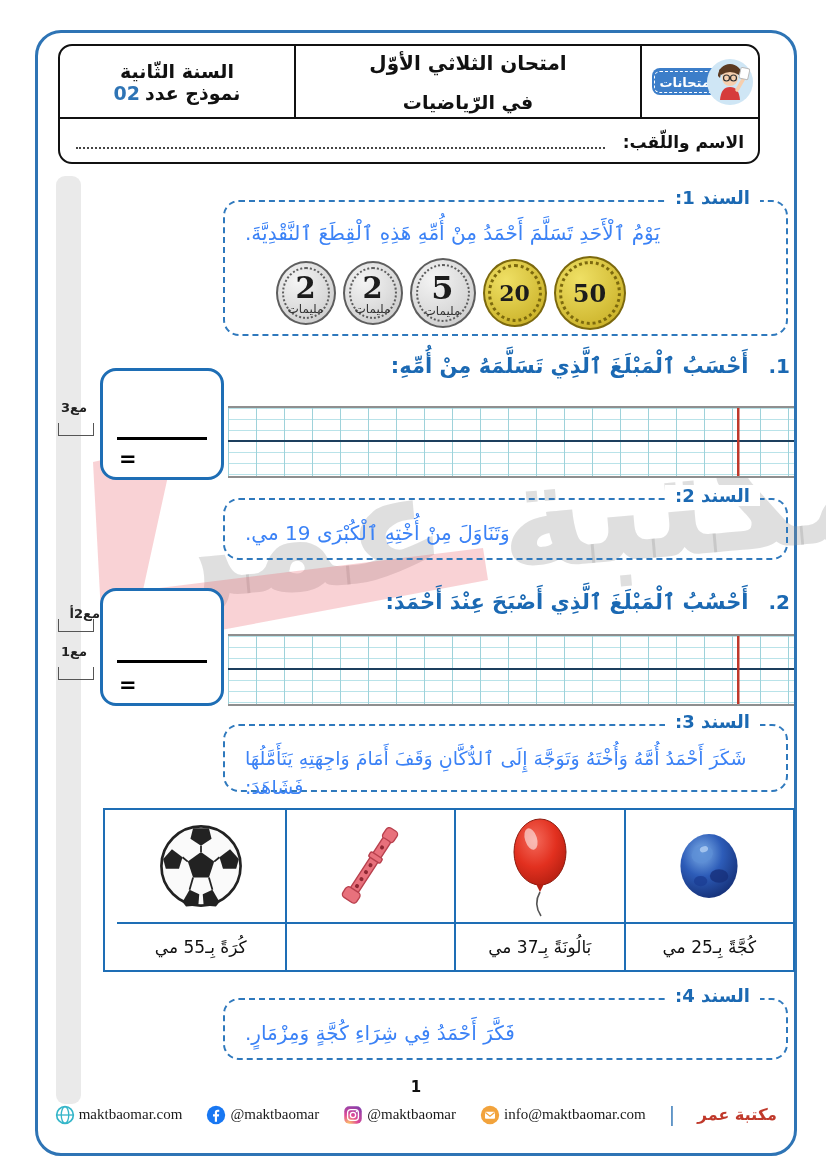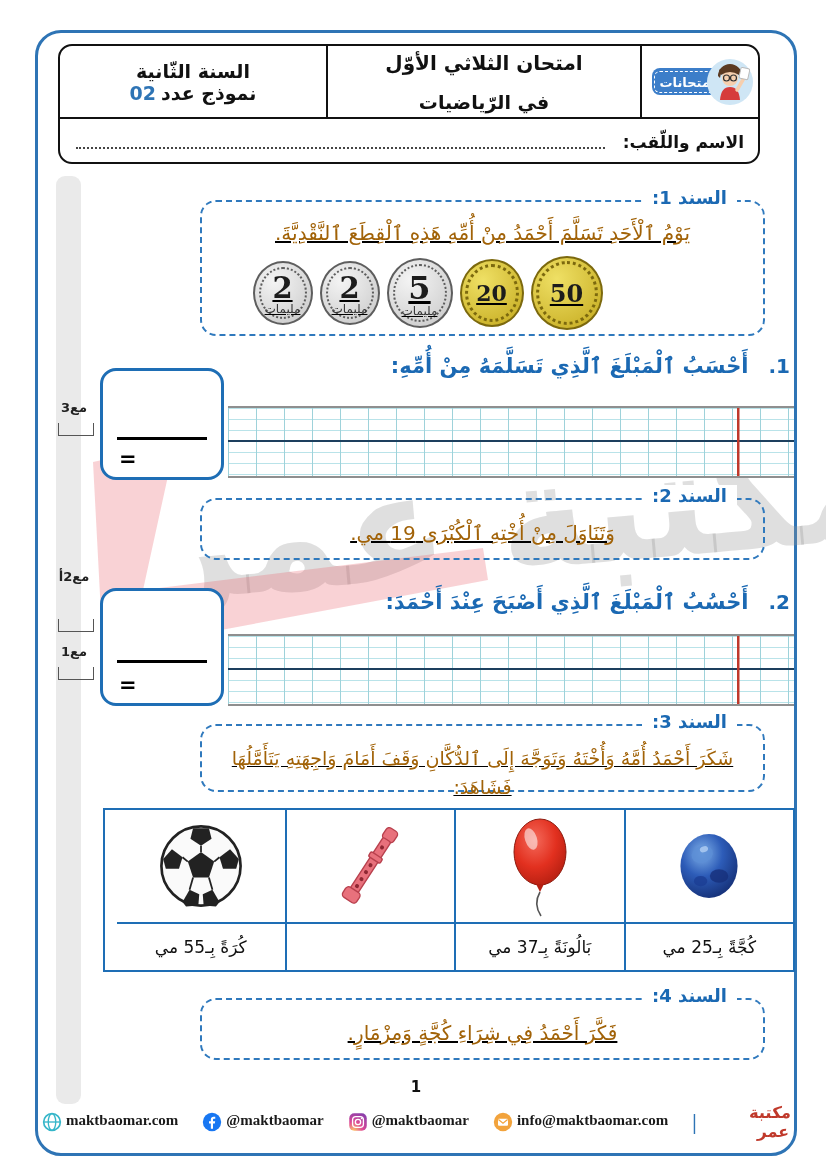--- a/index.html
+++ b/index.html
@@ -15,21 +15,21 @@
   .watermark-text { position:absolute; left:150px; top:430px; z-index:1;
     font-size:150px; font-weight:bold; color:rgba(150,150,150,0.30);
     transform:rotate(-5deg); white-space:nowrap; pointer-events:none; }
   .watermark-swoosh { position:absolute; left:75px; top:440px; z-index:1; pointer-events:none; }
 
   
   .header-box { position:absolute; left:58px; top:44px; width:702px; height:120px;
     border:2.5px solid #111; border-radius:14px; background:#fff; z-index:3;
     display:flex; flex-direction:column; overflow:hidden; }
   .header-row1 { display:flex; height:73px; border-bottom:2px solid #111; }
-  .year-cell { width:268px; border-right:2px solid #111; display:flex; flex-direction:column;
+  .year-cell { width:236px; border-right:2px solid #111; display:flex; flex-direction:column;
     align-items:center; justify-content:center; }
   .title-cell { flex:1; display:flex; flex-direction:column; align-items:center; justify-content:center; gap:16px; }
   .badge-cell { width:118px; border-left:2px solid #111; display:flex; align-items:center; justify-content:center; position:relative; }
   .hdr-line { font-weight:bold; font-size:19px; color:#111; direction:rtl; }
   .model-line { font-weight:bold; font-size:19px; color:#111; direction:rtl; display:flex; gap:5px; }
   .model-number { color:#2e74b5; }
   .badge-rect { background:#3c7ec9; border-radius:8px; padding:4px 8px; position:relative; margin-right:26px; }
   .badge-rect::before { content:""; position:absolute; inset:2.5px; border:1.5px dashed #fff; border-radius:6px; }
   .badge-label { color:#fff; font-weight:bold; font-size:13px; direction:rtl; white-space:nowrap; }
   .badge-char { position:absolute; right:2px; top:10px; }
@@ -39,25 +39,25 @@
 
   
   .gray-strip { position:absolute; left:56px; top:176px; width:25px; height:928px;
     background:#eaeaea; border-radius:9px; z-index:2; }
   .criterion { position:absolute; left:48px; width:52px; text-align:center; z-index:3;
     font-size:13px; font-weight:bold; color:#222; direction:rtl; }
   .crit-bracket { position:absolute; left:58px; width:36px; height:13px; z-index:3;
     border-left:1.5px solid #555; border-right:1.5px solid #555; border-bottom:1.5px solid #555; }
 
   
-  .sand-box { position:absolute; left:200px; width:565px;
-    border:2.5px dashed #2f79bd; border-radius:16px; background:transparent; z-index:2;text-decoration:underline; }
+  .sand-box { position:absolute; left:223px; width:565px;
+    border:2.5px dashed #2f79bd; border-radius:16px; background:transparent; z-index:2; }
   .sand-label { position:absolute; top:-15px; right:26px; background:#fff; padding:0 10px;
     color:#1b69b3; font-weight:bold; font-size:18px; direction:rtl; white-space:nowrap; }
-  .sand-text { direction:rtl; text-align:center; color:#a16207; font-size:20px; padding:0 20px; line-height:1.5; }
+  .sand-text { direction:rtl; text-align:left; color:#3b82f6; font-size:20px; padding:0 20px; line-height:1.5; }
 
   
   .coins-row { display:flex; align-items:center; justify-content:center; gap:7px;
     margin-top:8px; transform:translateX(-55px); }
   .coin { border-radius:50%; display:flex; flex-direction:column; align-items:center;
     justify-content:center; position:relative; }
   .coin::before { content:""; position:absolute; inset:4px; border-radius:50%; }
   .coin.silver { background:radial-gradient(circle at 35% 30%, #f4f4f4, #c6c6c6); border:2px solid #5e5e5e; }
   .coin.silver::before { border:2.5px dotted rgba(70,70,70,.85); }
   .coin.gold { background:radial-gradient(circle at 35% 30%, #efe065, #c3a81c); border:2px solid #7c690e; }
@@ -100,21 +100,21 @@
   .shop-img { height:114px; border-bottom:2.5px solid #1e6eb5; display:flex; align-items:center; justify-content:center; }
   .shop-label { flex:1; display:flex; align-items:center; justify-content:center;
     direction:rtl; font-size:17px; color:#111; }
 
   
   .page-number { position:absolute; left:35px; top:1078px; width:762px; text-align:center;
     font-weight:bold; font-size:15px; color:#111; z-index:2; }
   .footer { position:absolute; left:42px; top:1103px; width:748px; display:flex;
     align-items:center; justify-content:center; gap:24px; z-index:2;
     font-family:"Liberation Serif", serif; font-size:15px; color:#1a1a1a; }
-  .f-item { display:flex; gap:4px;font-weight:bold; }
+  .f-item { display:flex; align-items:center; gap:4px; }
   .f-sep { color:#2e74b5; font-weight:bold; font-size:20px; }
   .f-logo { color:#c0392b; font-weight:bold; font-size:16px; direction:rtl;
     font-family:"DejaVu Sans", sans-serif; transform:skewX(-6deg); }
 </style>
 </head>
 <body>
 
 <div id="page">
 
   <div class="watermark-text">مكتبة عمر</div>
@@ -157,21 +157,21 @@
     </div>
     <div class="header-row2">
       <span class="name-label">الاسم واللّقب:</span>
       <span class="name-dots"></span>
     </div>
   </div>
 
   <div class="gray-strip"></div>
   <div class="criterion" style="top:400px;">مع3</div>
   <div class="crit-bracket" style="top:423px;"></div>
-  <div class="criterion" style="top:569px;">مع2أ</div>
+  <div class="criterion" style="top:606px;text-align:right;">مع2أ</div>
   <div class="crit-bracket" style="top:619px;"></div>
   <div class="criterion" style="top:644px;">مع1</div>
   <div class="crit-bracket" style="top:667px;"></div>
 
   <div class="sand-box" style="top:200px; height:136px;">
     <div class="sand-label">السند 1:</div>
     <div class="sand-text" style="padding-top:16px;">يَوْمُ ٱلْأَحَدِ تَسَلَّمَ أَحْمَدُ مِنْ أُمِّهِ هَذِهِ ٱلْقِطَعَ ٱلنَّقْدِيَّةَ.</div>
     <div class="coins-row">
       <div class="coin silver c-s2">
         <span class="val">2</span>

